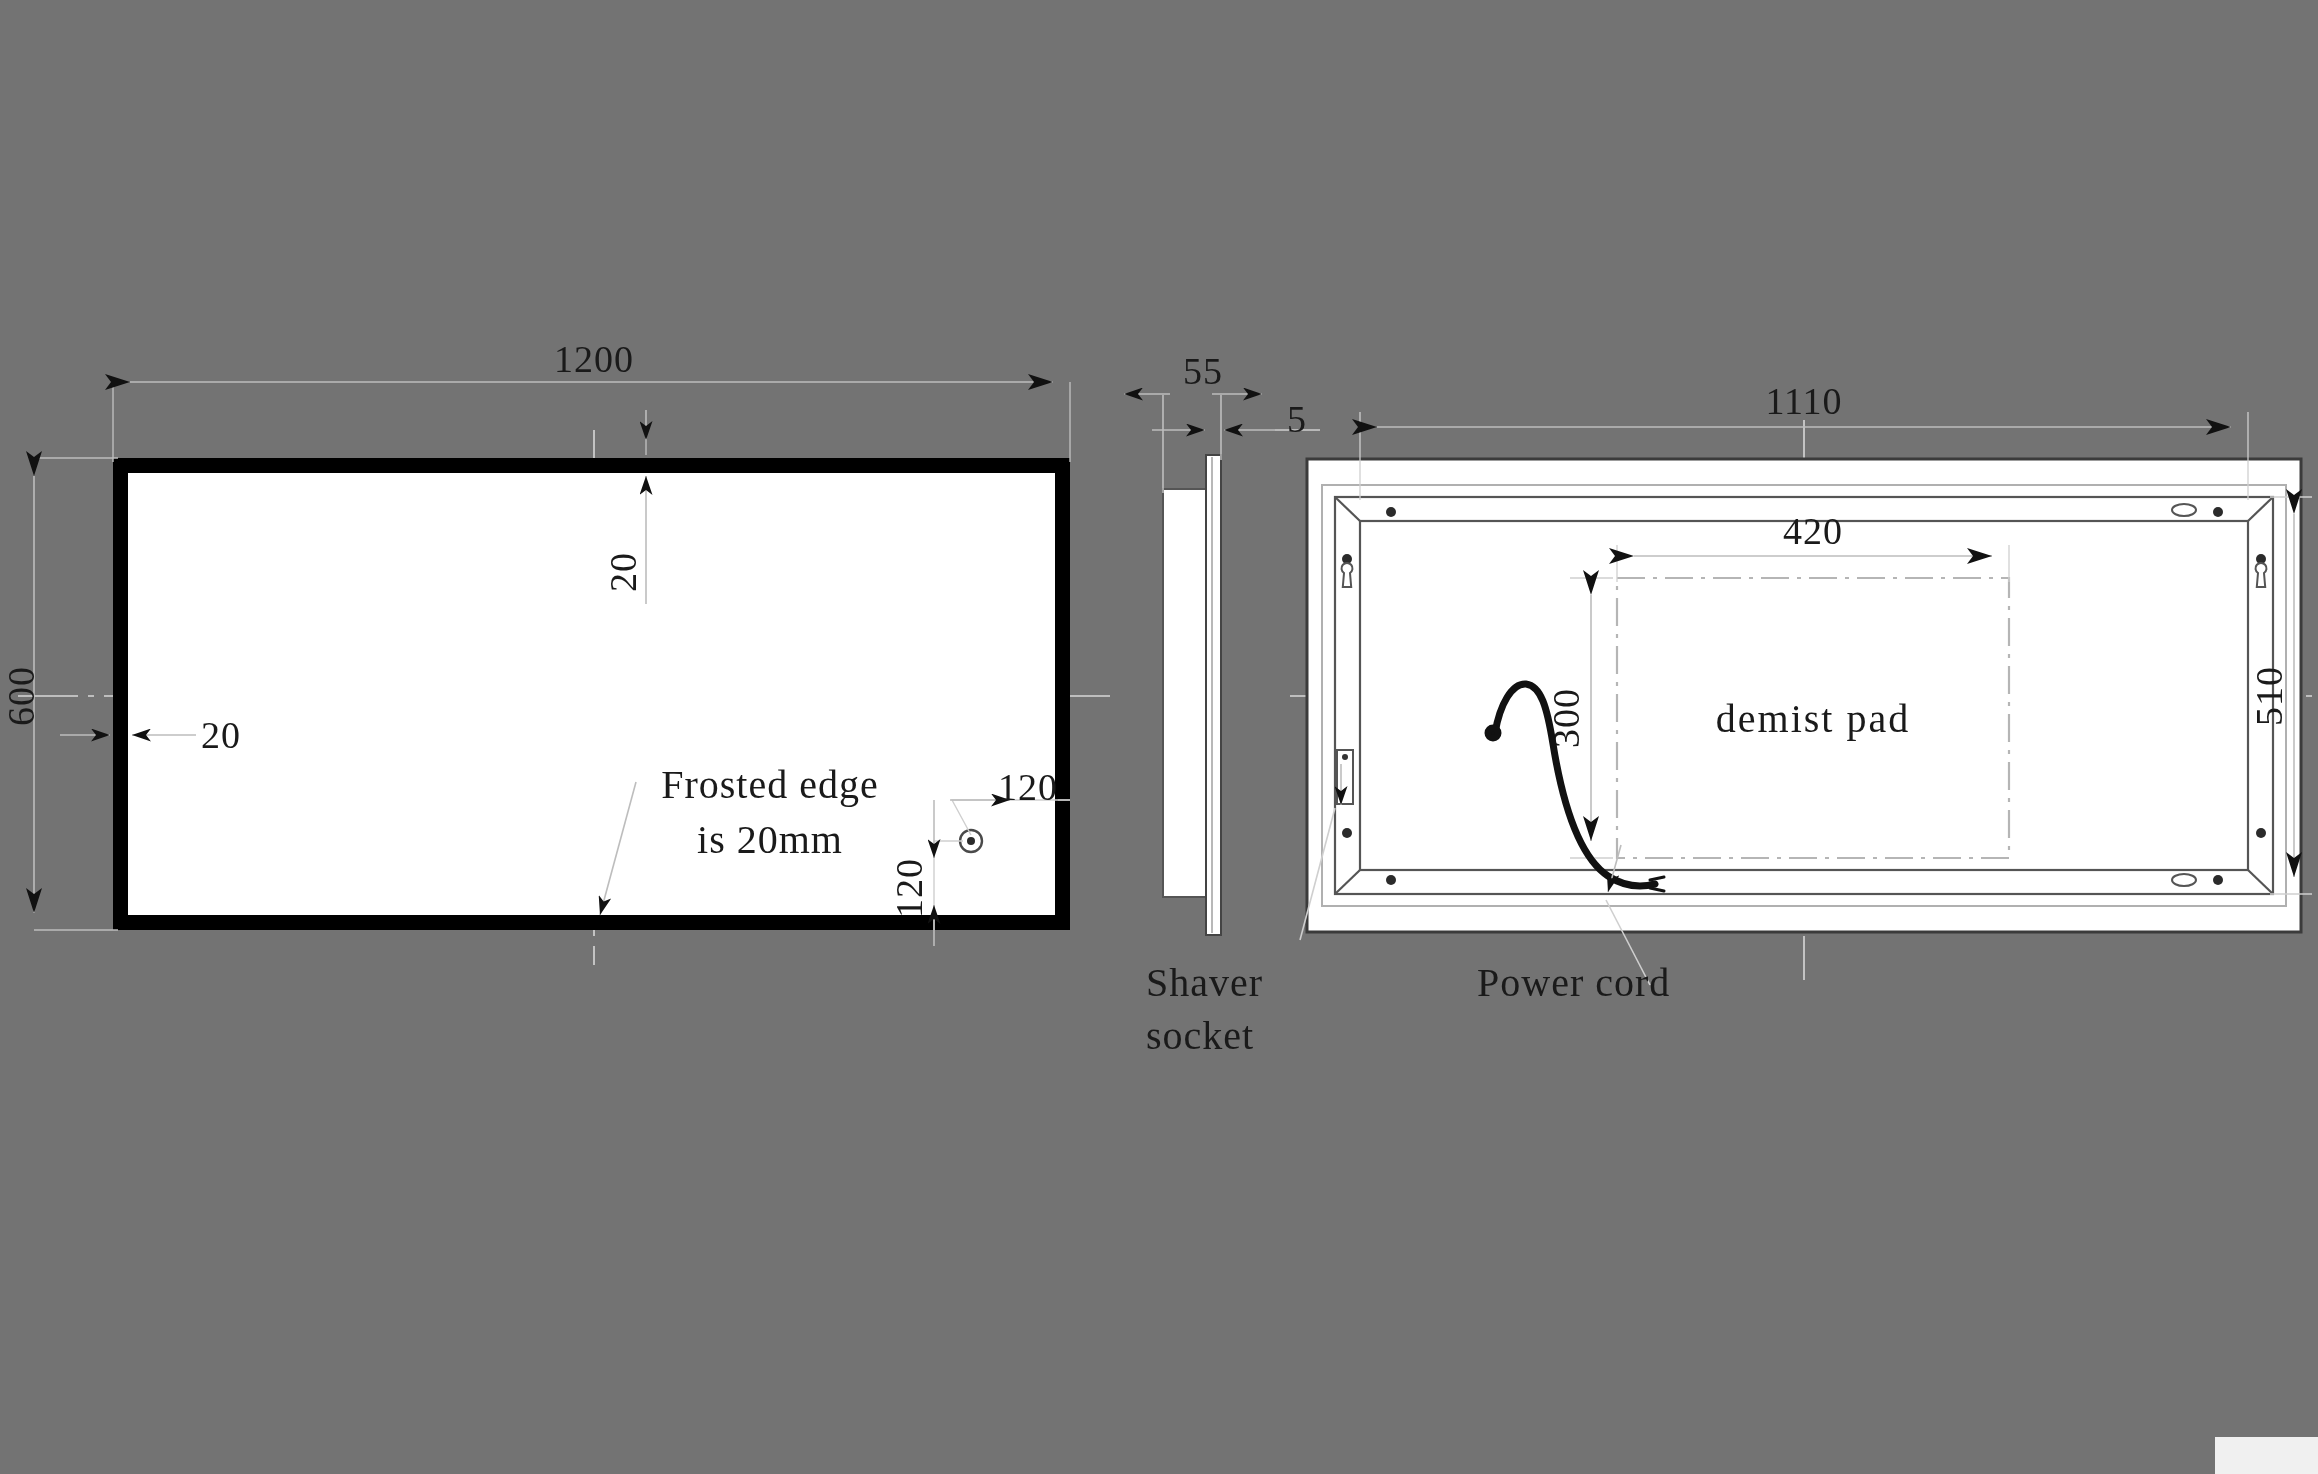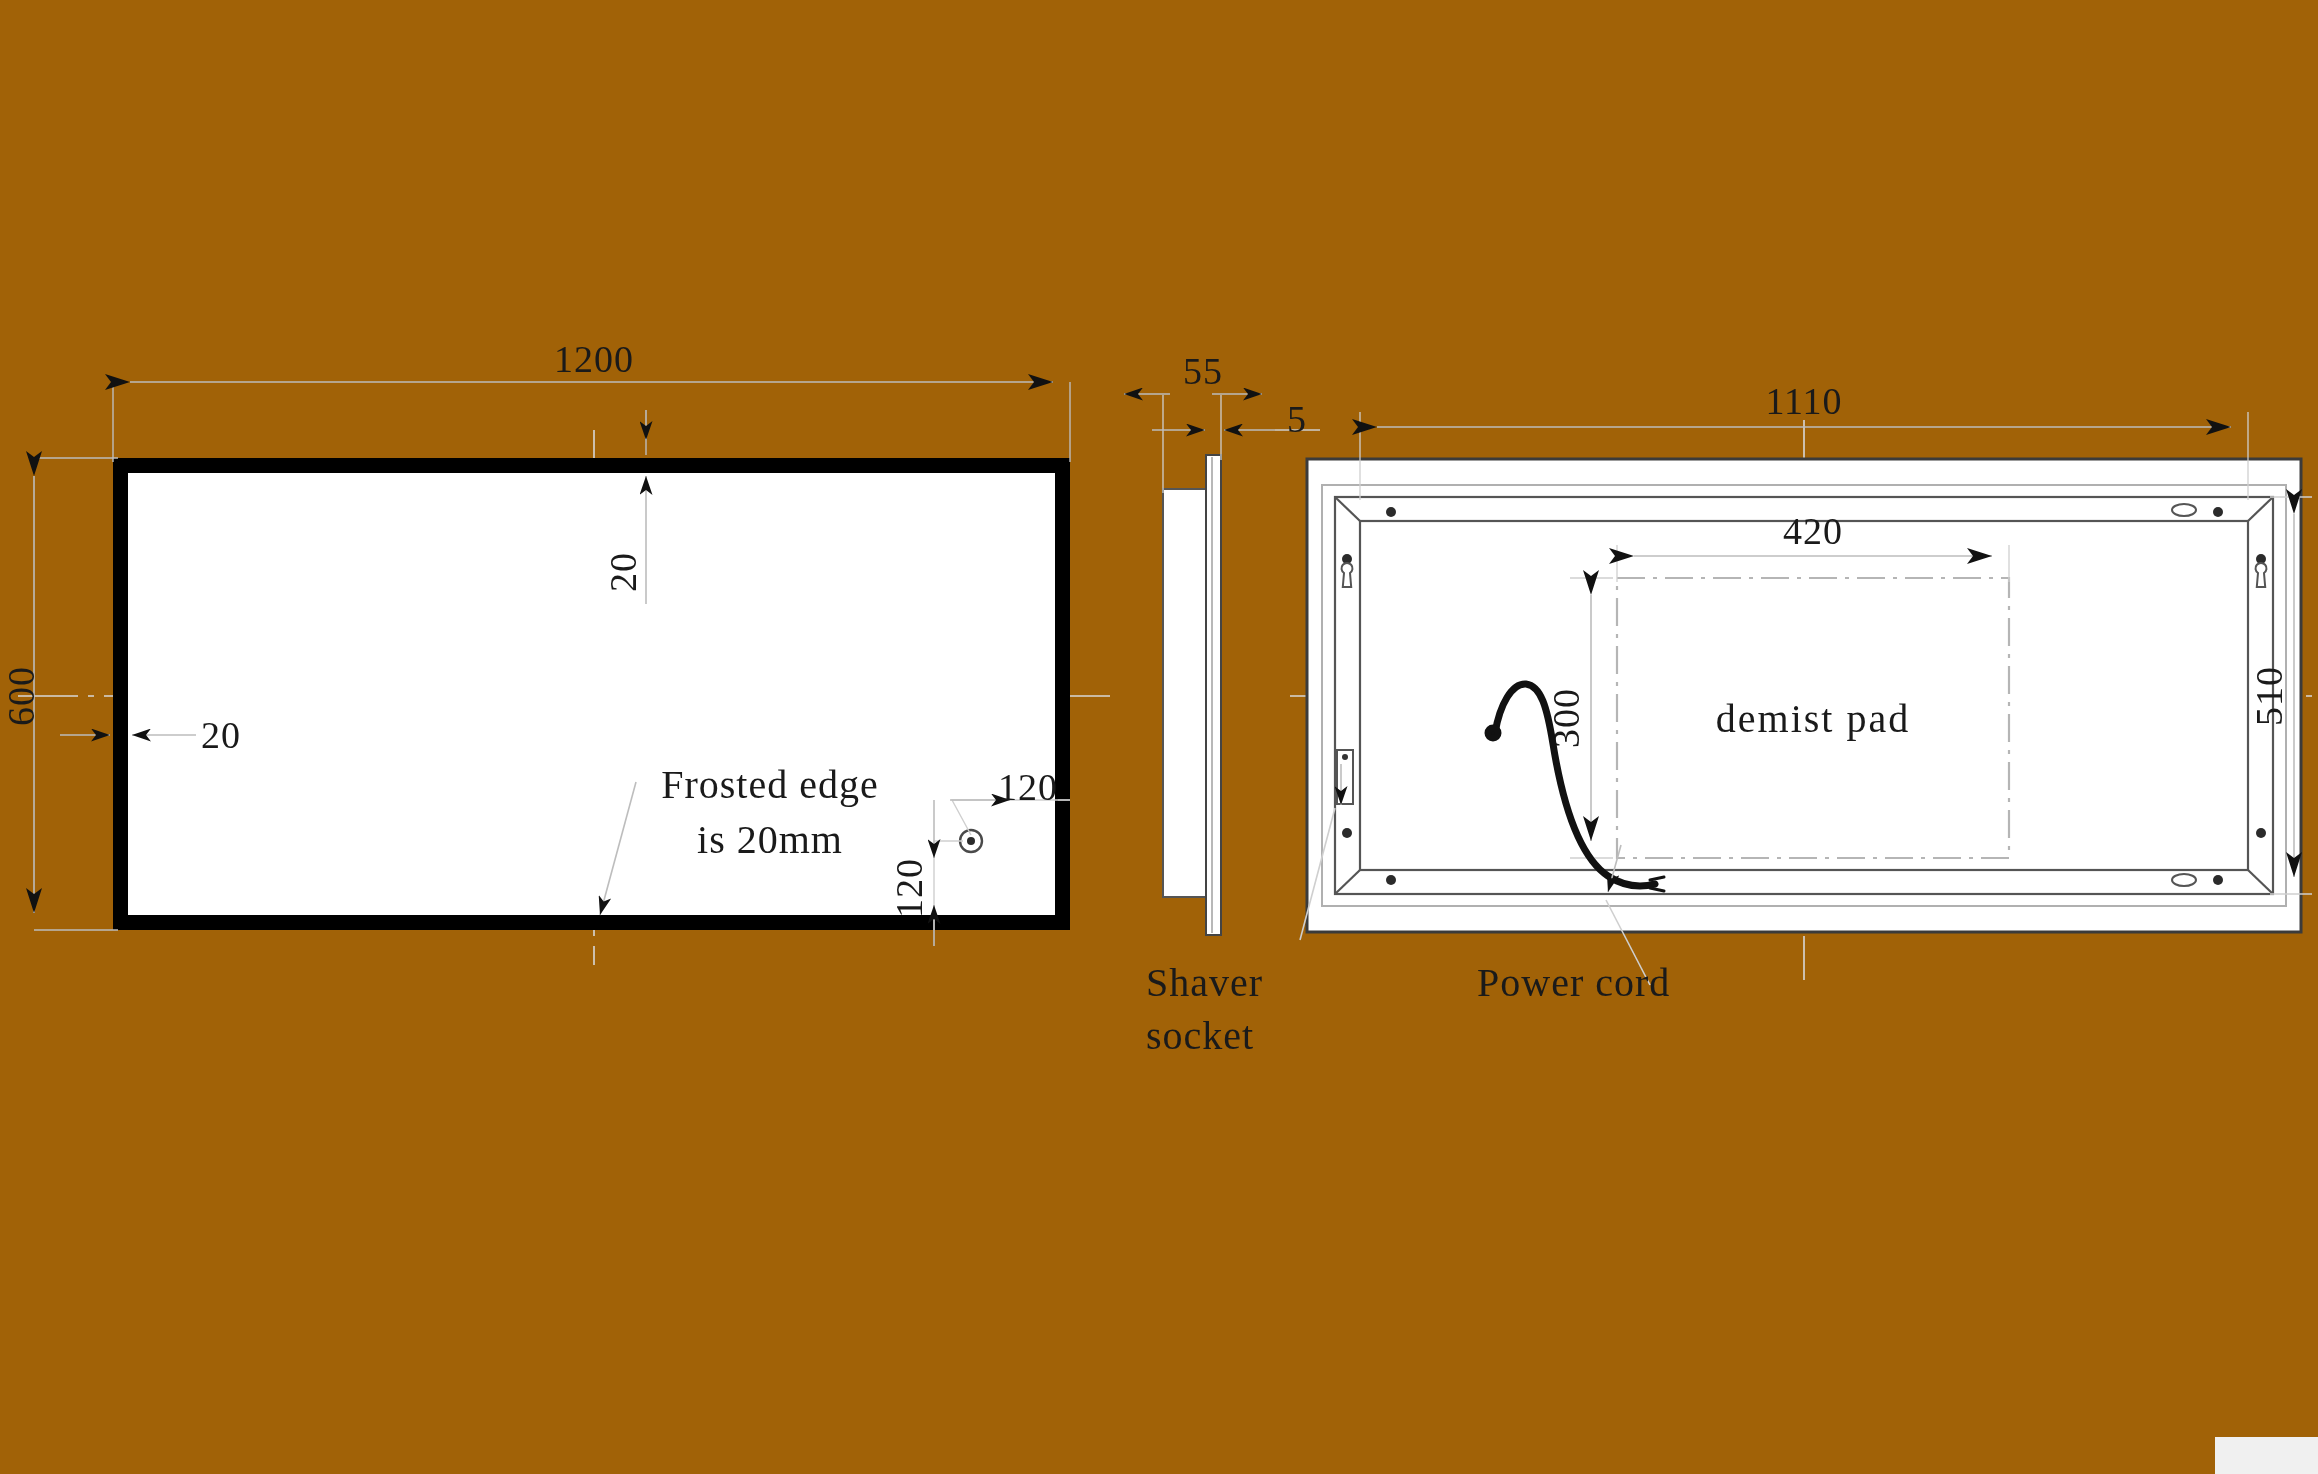--- a/index.html
+++ b/index.html
@@ -1,17 +1,17 @@
 <!DOCTYPE html>
 <html><head>
 <meta charset="utf-8">
 <style>
   html,body{margin:0;padding:0;background:#ffffff;}
   body{width:2318px;height:1474px;overflow:hidden;font-family:"Liberation Serif",serif;}
-  #stage{position:relative;width:2318px;height:1474px;background:#a16207;}
+  #stage{position:relative;width:2318px;height:1474px;background:#737373;}
   svg#drawing{position:absolute;left:0;top:0;width:2318px;height:1474px;display:block;}
   .dimtext{font-family:"Liberation Serif",serif;font-size:38px;fill:#1a1a1a;letter-spacing:1px;}
   .labeltext{font-family:"Liberation Serif",serif;font-size:40px;fill:#1a1a1a;letter-spacing:1px;}
   .notetext{font-family:"Liberation Serif",serif;font-size:40px;fill:#1a1a1a;letter-spacing:1px;}
   .padtext{font-family:"Liberation Serif",serif;font-size:40px;fill:#1a1a1a;letter-spacing:2px;}
   .grayrect{position:absolute;background:#f0f0f0;}
 </style>
 </head>
 <body>
 

